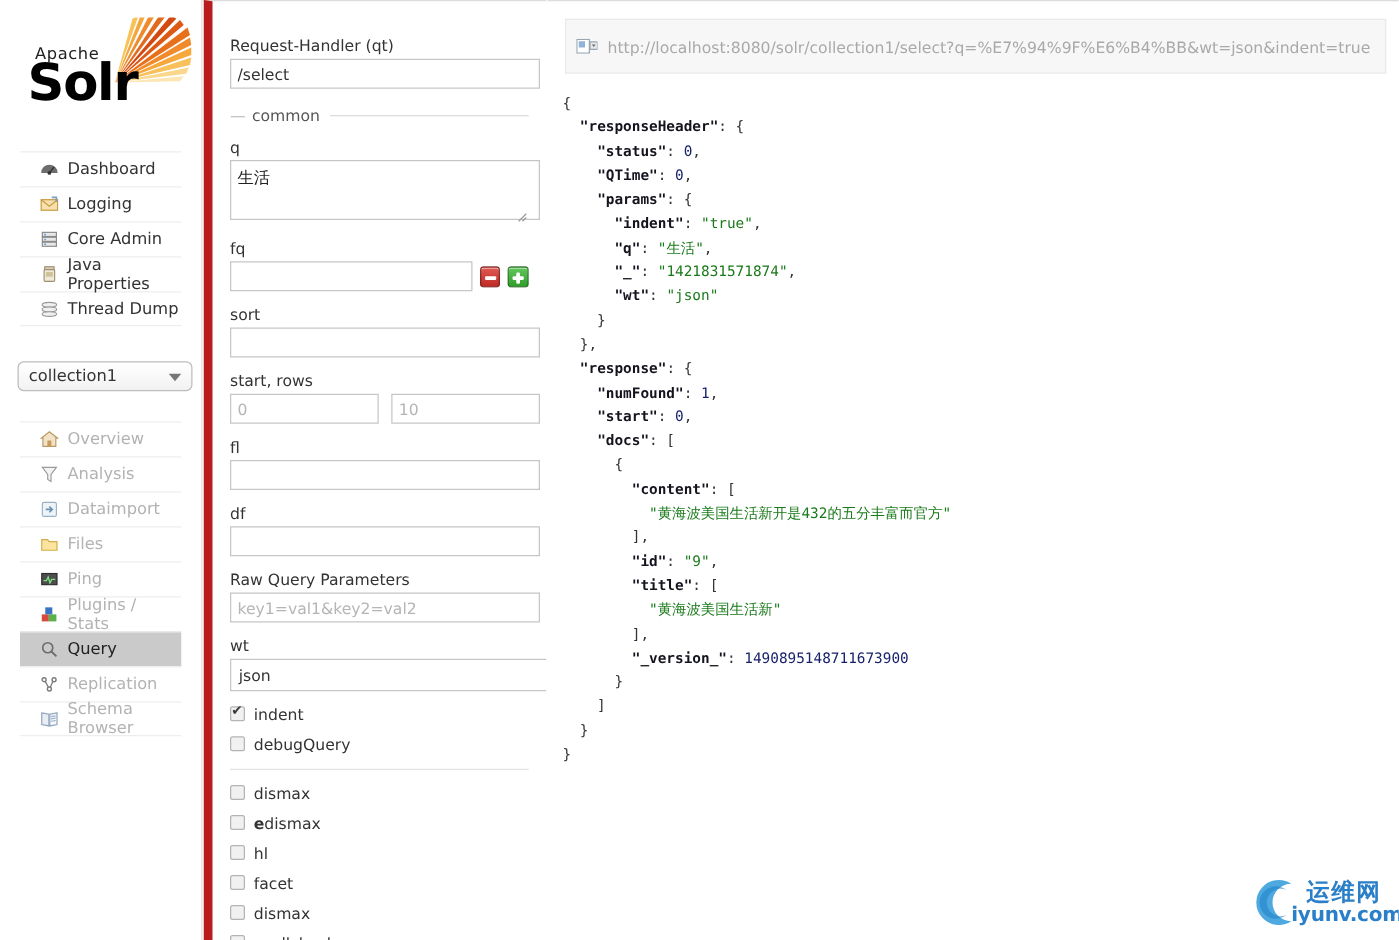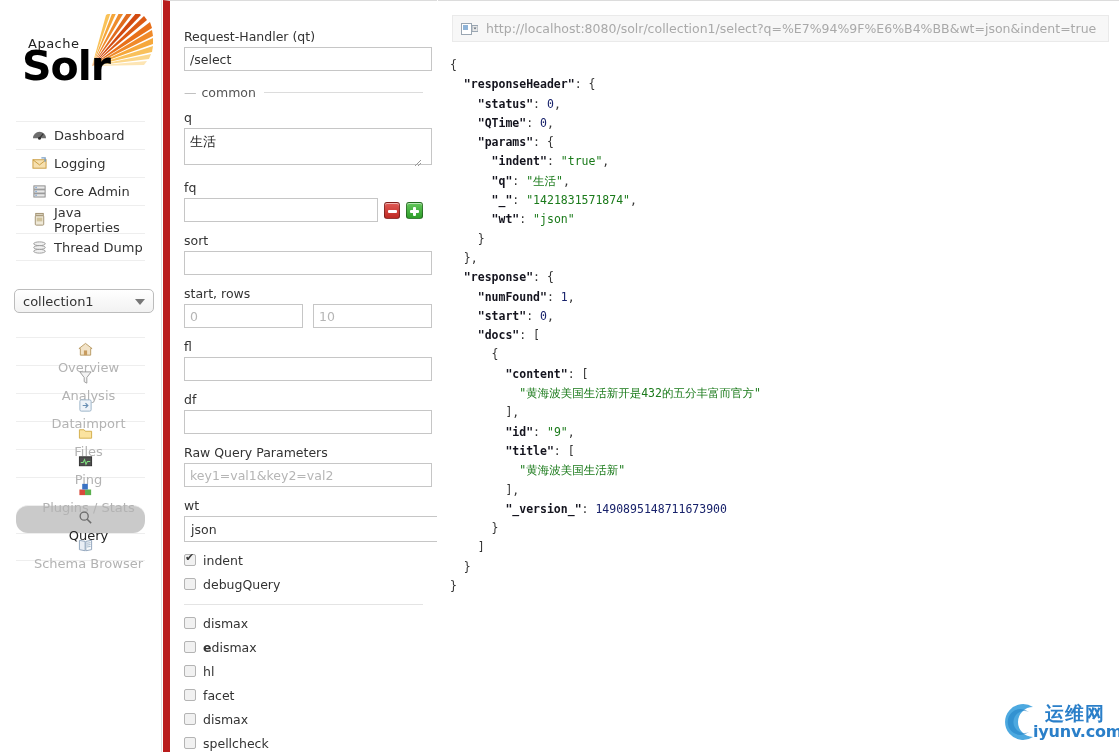--- a/index.html
+++ b/index.html
@@ -64,23 +64,23 @@
     cursor: pointer;
   }
   .core-select .caret {
     position: absolute; right: 8px; top: 9px;
     width: 0; height: 0;
     border-left: 5px solid transparent;
     border-right: 5px solid transparent;
     border-top: 6px solid #777;
   }
 
-  .nav-list.core .nav-item { color: #b3b3b3; flex-direction: column; }
+  .nav-list.core .nav-item { color: #b3b3b3; }
   .nav-list.core .nav-item .nav-label { color: #b3b3b3; }
-  .nav-list.core .nav-item.active { background: #cacaca; border-radius: 12px; }
+  .nav-list.core .nav-item.active { background: #cacaca; }
   .nav-list.core .nav-item.active .nav-label { color: #222; }
 
   
   #query-panel {
     position: absolute; left: 163px; top: 0;
     width: 274px; height: 752px;
     border-top: 1px solid #dcdcdc;
     border-left: 7px solid #b91c1c;
     background: #fff;
     padding: 28px 14px 0 14px;
@@ -91,21 +91,21 @@
     width: 248px; height: 24px;
     border: 1px solid #c6c6c6;
     background: #fff;
     font-size: 12.5px; color: #333;
     padding: 0 5px;
     font-family: "DejaVu Sans", "Liberation Sans", sans-serif;
     outline: none;
   }
   .txt-input::placeholder { color: #b5b5b5; }
   .ta-q {
-    width: 248px; height: 37px;
+    width: 248px; height: 48px;
     border: 1px solid #c6c6c6;
     background: #fff;
     font-size: 13px; color: #222;
     padding: 4px 5px;
     resize: none;
     font-family: "DejaVu Sans", "Liberation Sans", sans-serif;
     outline: none;
     overflow: hidden;
   }
   .ta-resize {
@@ -176,21 +176,21 @@
   
   #result-panel {
     position: absolute; left: 438px; top: 0;
     width: 681px; height: 752px;
     border-top: 1px solid #dcdcdc;
     background: #fff;
     overflow: hidden;
   }
   .url-bar {
     margin: 14px 10px 0 14px;
-    height: 27px;
+    height: 44px;
     background: #f7f7f7;
     border: 1px solid #eaeaea;
     display: flex; align-items: center;
     padding: 0 8px;
   }
   .url-icon {
     width: 17px; height: 12px; flex: 0 0 17px;
     margin-right: 8px;
   }
   .url-text {
@@ -373,20 +373,31 @@
           <span class="nav-label">Plugins / Stats</span>
         </li>
         <li class="nav-item active">
           <span class="ic">
             <svg width="15" height="15" viewBox="0 0 16 16">
               <circle cx="6.6" cy="6.6" r="4.3" fill="none" stroke="#6c6c6c" stroke-width="1.4"></circle>
               <path d="M9.8 9.8 L14 14" stroke="#6c6c6c" stroke-width="1.6"></path>
             </svg>
           </span>
           <span class="nav-label">Query</span>
+        </li>
+        <li class="nav-item">
+          <span class="ic">
+            <svg width="15" height="15" viewBox="0 0 16 16">
+              <circle cx="3.5" cy="4" r="1.7" fill="none" stroke="#7a7a7a" stroke-width="1.2"></circle>
+              <circle cx="12" cy="4" r="1.7" fill="none" stroke="#7a7a7a" stroke-width="1.2"></circle>
+              <circle cx="8" cy="12" r="1.7" fill="none" stroke="#7a7a7a" stroke-width="1.2"></circle>
+              <path d="M4.5 5.4 L7.2 10.4 M11 5.4 L8.8 10.4" stroke="#7a7a7a" stroke-width="1.1"></path>
+            </svg>
+          </span>
+          <span class="nav-label">Replication</span>
         </li>
         <li class="nav-item">
           <span class="ic">
             <svg width="15" height="15" viewBox="0 0 16 16">
               <path d="M1.5 2.5 L7.6 3.6 L7.6 13.6 L1.5 12.4 Z" fill="#e9eef5" stroke="#8fa3bb"></path>
               <path d="M14.5 2.5 L8.4 3.6 L8.4 13.6 L14.5 12.4 Z" fill="#f8fafc" stroke="#8fa3bb"></path>
               <path d="M9.4 5.6 L13.4 5 M9.4 7.6 L13.4 7 M9.4 9.6 L13.4 9" stroke="#9fb3c9"></path>
             </svg>
           </span>
           <span class="nav-label">Schema Browser</span>

